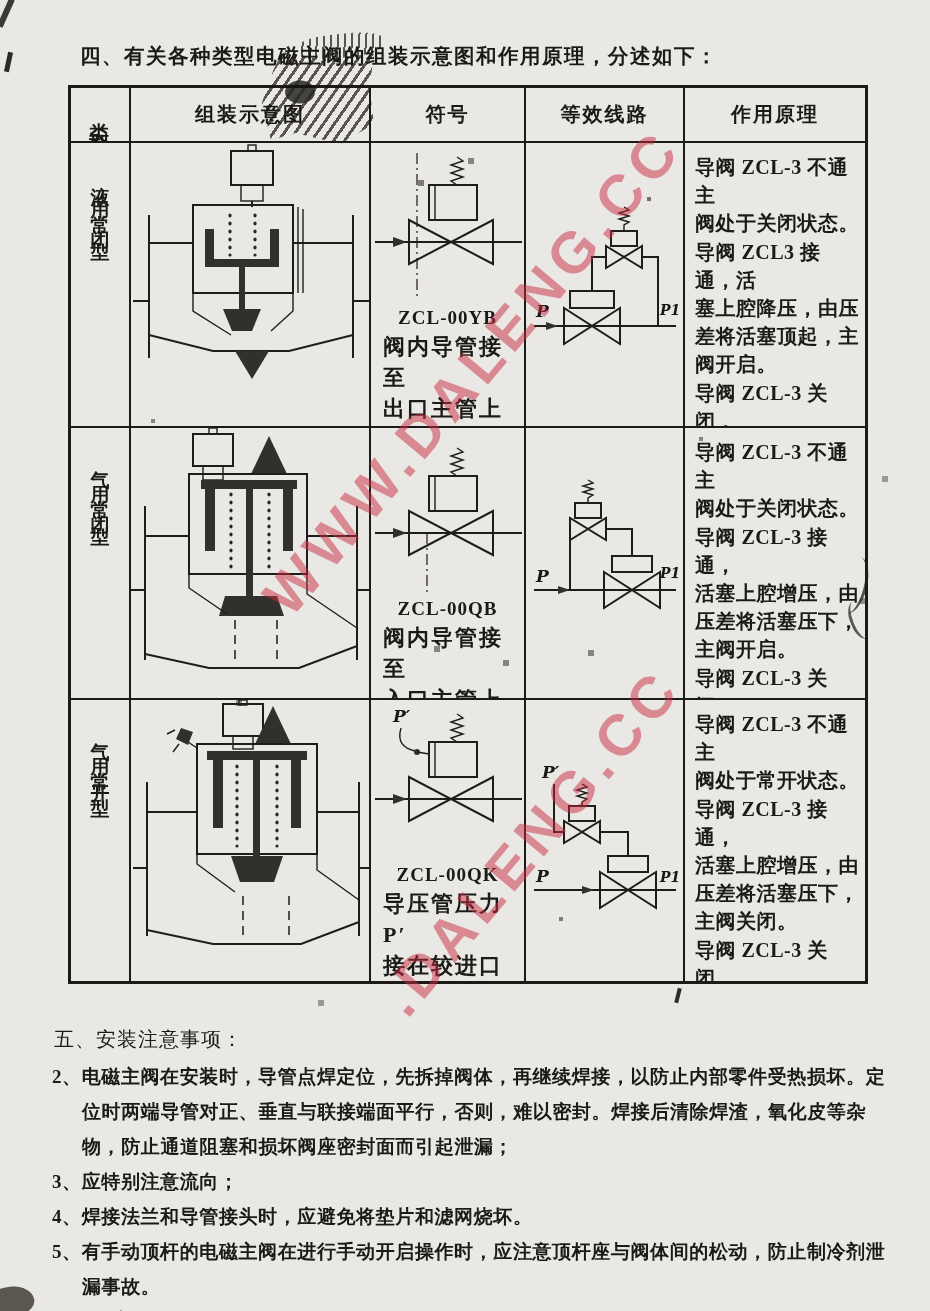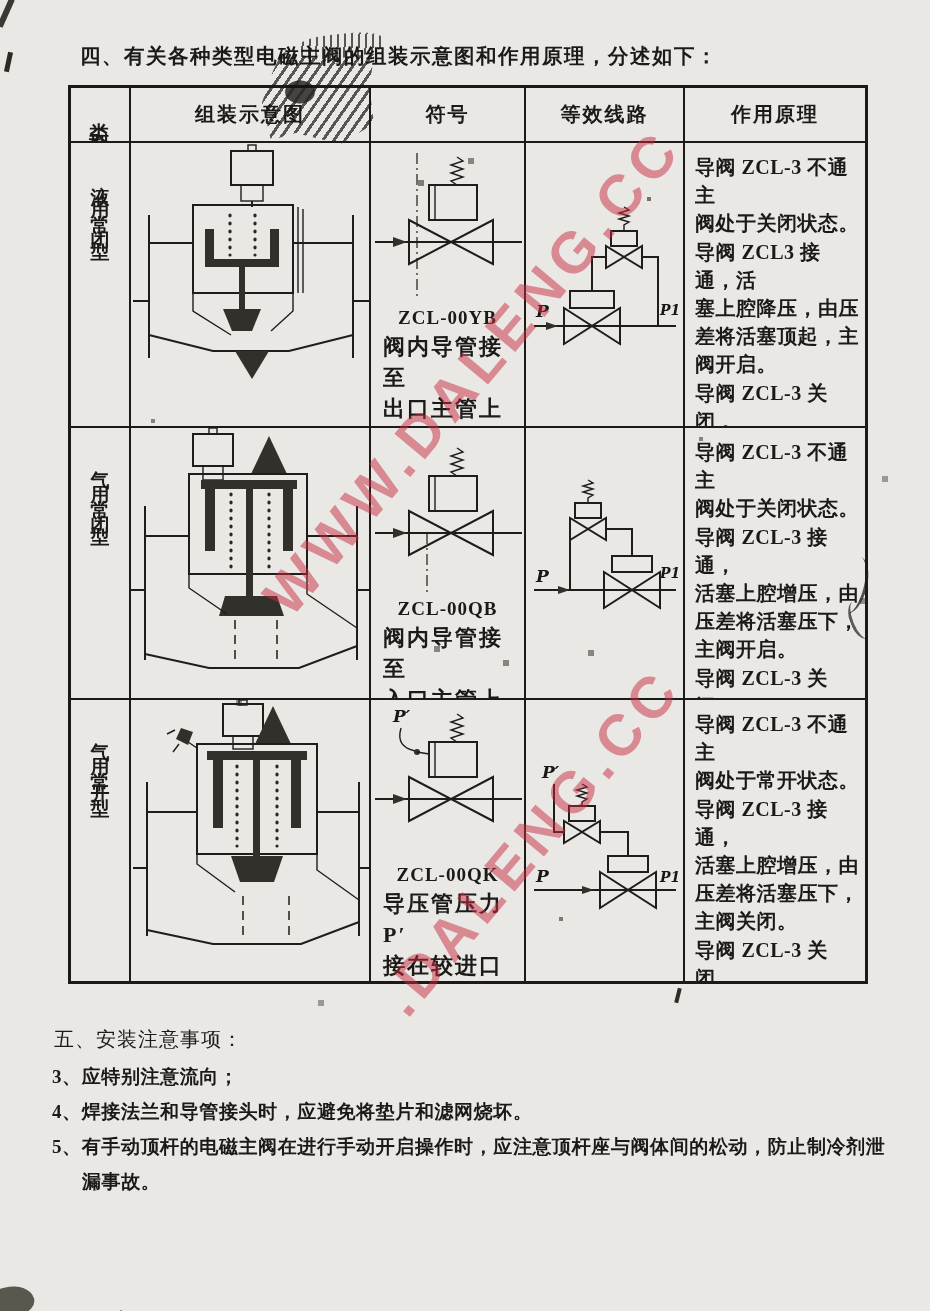--- a/index.html
+++ b/index.html
@@ -365,20 +365,21 @@
 主阀关闭。
 导阀 ZCL-3 关闭，
 高压气体向活塞上
 腔泄走、弹簧推活
 塞顶起，主阀开启。</div>
 
   </div>
 
   <div class="notes">
     <p class="notes-heading">五、安装注意事项：</p>
+    <p class="note-item">2、电磁主阀在安装时，导管点焊定位，先拆掉阀体，再继续焊接，以防止内部零件受热损坏。定位时两端导管对正、垂直与联接端面平行，否则，难以密封。焊接后清除焊渣，氧化皮等杂物，防止通道阻塞和损坏阀座密封面而引起泄漏；</p>
     <p class="note-item">3、应特别注意流向；</p>
     <p class="note-item">4、焊接法兰和导管接头时，应避免将垫片和滤网烧坏。</p>
     <p class="note-item">5、有手动顶杆的电磁主阀在进行手动开启操作时，应注意顶杆座与阀体间的松动，防止制冷剂泄漏事故。</p>
   </div>
 
   <div class="wm wm1">WWW.DALENG.CC</div>
   <div class="wm wm2">.DALENG.CC</div>
 
   <div class="smudge"></div>
   <div class="smudge2"></div>

